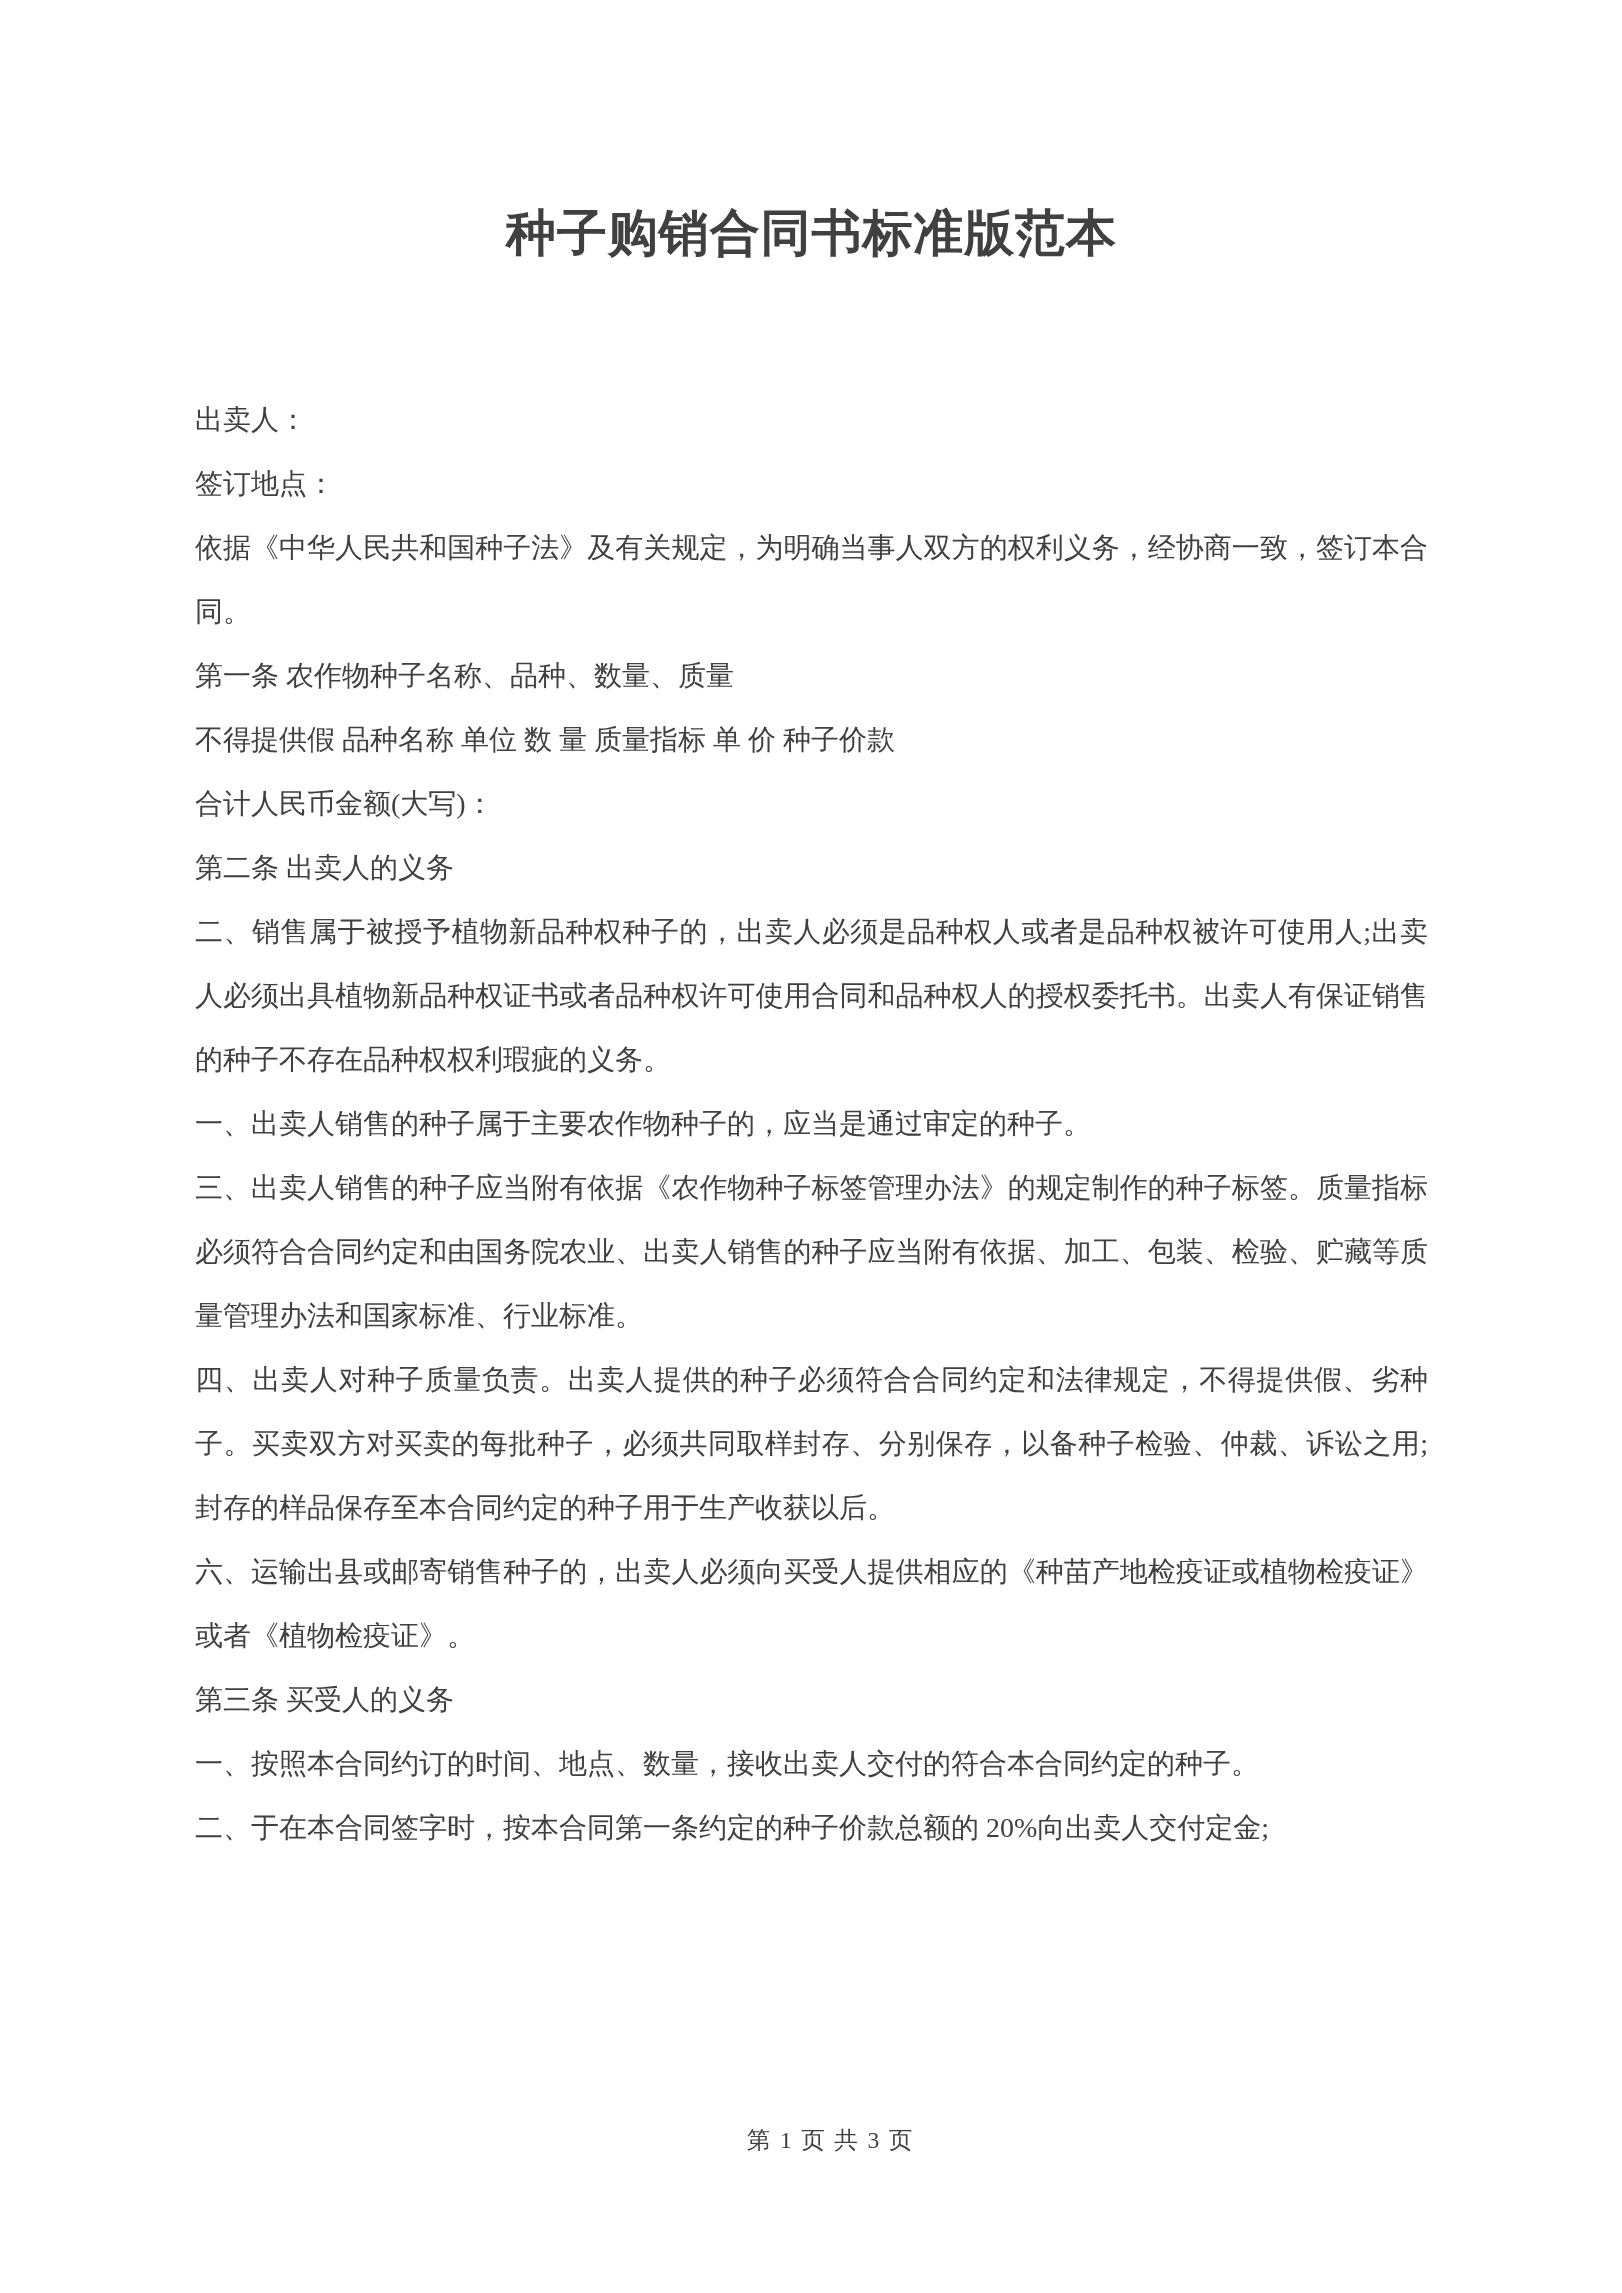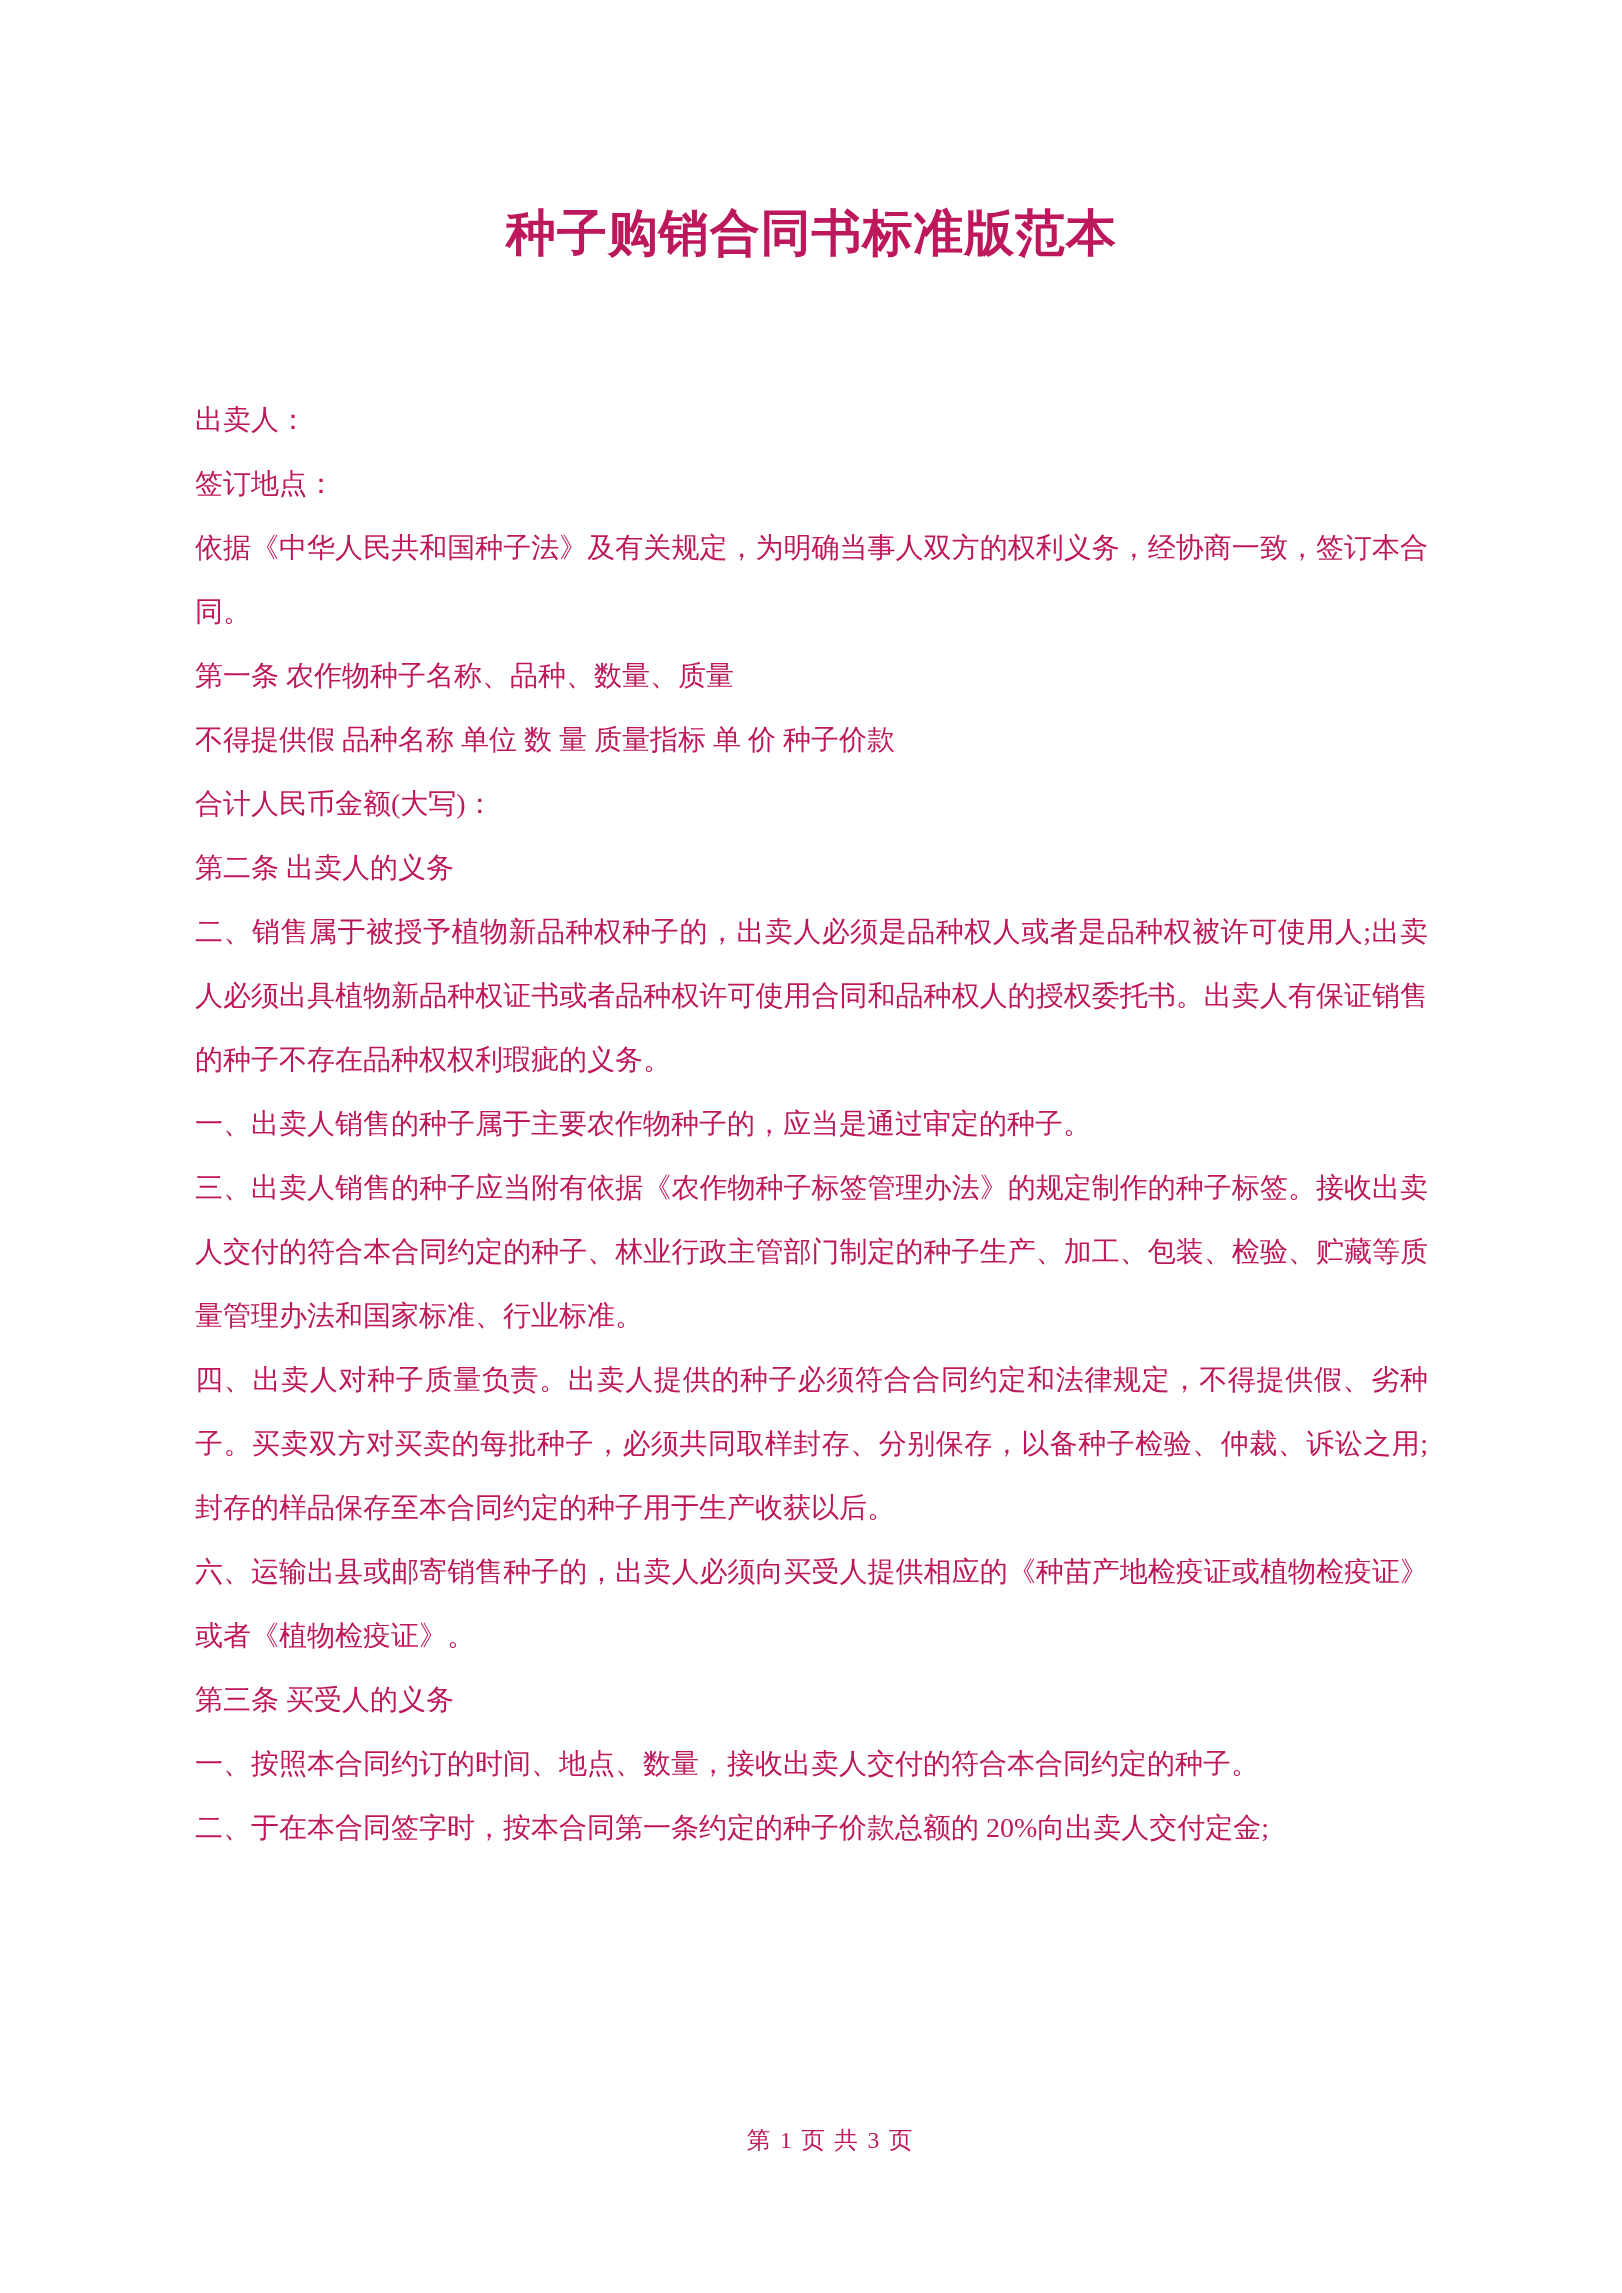--- a/index.html
+++ b/index.html
@@ -5,21 +5,21 @@
   html, body {
     margin: 0;
     padding: 0;
     background: #ffffff;
   }
   .page {
     position: relative;
     width: 1623px;
     height: 2294px;
     background: #ffffff;
-    color: #be185d;
+    color: #404040;
     font-family: "Liberation Serif", "DejaVu Serif", serif;
     overflow: hidden;
   }
   .doc-title {
     position: absolute;
     top: 200px;
     left: 0;
     width: 100%;
     margin: 0;
     text-align: center;
@@ -64,21 +64,21 @@
     <p>签订地点：</p>
     <p>依据《中华人民共和国种子法》及有关规定，为明确当事人双方的权利义务，经协商一致，签订本合同。</p>
 
     <p>第一条 农作物种子名称、品种、数量、质量</p>
     <p>不得提供假 品种名称 单位 数 量 质量指标 单 价 种子价款</p>
     <p>合计人民币金额(大写)：</p>
 
     <p>第二条 出卖人的义务</p>
     <p>二、销售属于被授予植物新品种权种子的，出卖人必须是品种权人或者是品种权被许可使用人;出卖人必须出具植物新品种权证书或者品种权许可使用合同和品种权人的授权委托书。出卖人有保证销售的种子不存在品种权权利瑕疵的义务。</p>
     <p>一、出卖人销售的种子属于主要农作物种子的，应当是通过审定的种子。</p>
-    <p>三、出卖人销售的种子应当附有依据《农作物种子标签管理办法》的规定制作的种子标签。接收出卖人交付的符合本合同约定的种子、林业行政主管部门制定的种子生产、加工、包装、检验、贮藏等质量管理办法和国家标准、行业标准。</p>
+    <p>三、出卖人销售的种子应当附有依据《农作物种子标签管理办法》的规定制作的种子标签。质量指标必须符合合同约定和由国务院农业、出卖人销售的种子应当附有依据、加工、包装、检验、贮藏等质量管理办法和国家标准、行业标准。</p>
     <p>四、出卖人对种子质量负责。出卖人提供的种子必须符合合同约定和法律规定，不得提供假、劣种子。买卖双方对买卖的每批种子，必须共同取样封存、分别保存，以备种子检验、仲裁、诉讼之用;封存的样品保存至本合同约定的种子用于生产收获以后。</p>
     <p>六、运输出县或邮寄销售种子的，出卖人必须向买受人提供相应的《种苗产地检疫证或植物检疫证》或者《植物检疫证》。</p>
 
     <p>第三条 买受人的义务</p>
     <p>一、按照本合同约订的时间、地点、数量，接收出卖人交付的符合本合同约定的种子。</p>
     <p>二、于在本合同签字时，按本合同第一条约定的种子价款总额的 20%向出卖人交付定金;</p>
   </div>
 
   <div class="page-footer">第 1 页 共 3 页</div>
 

